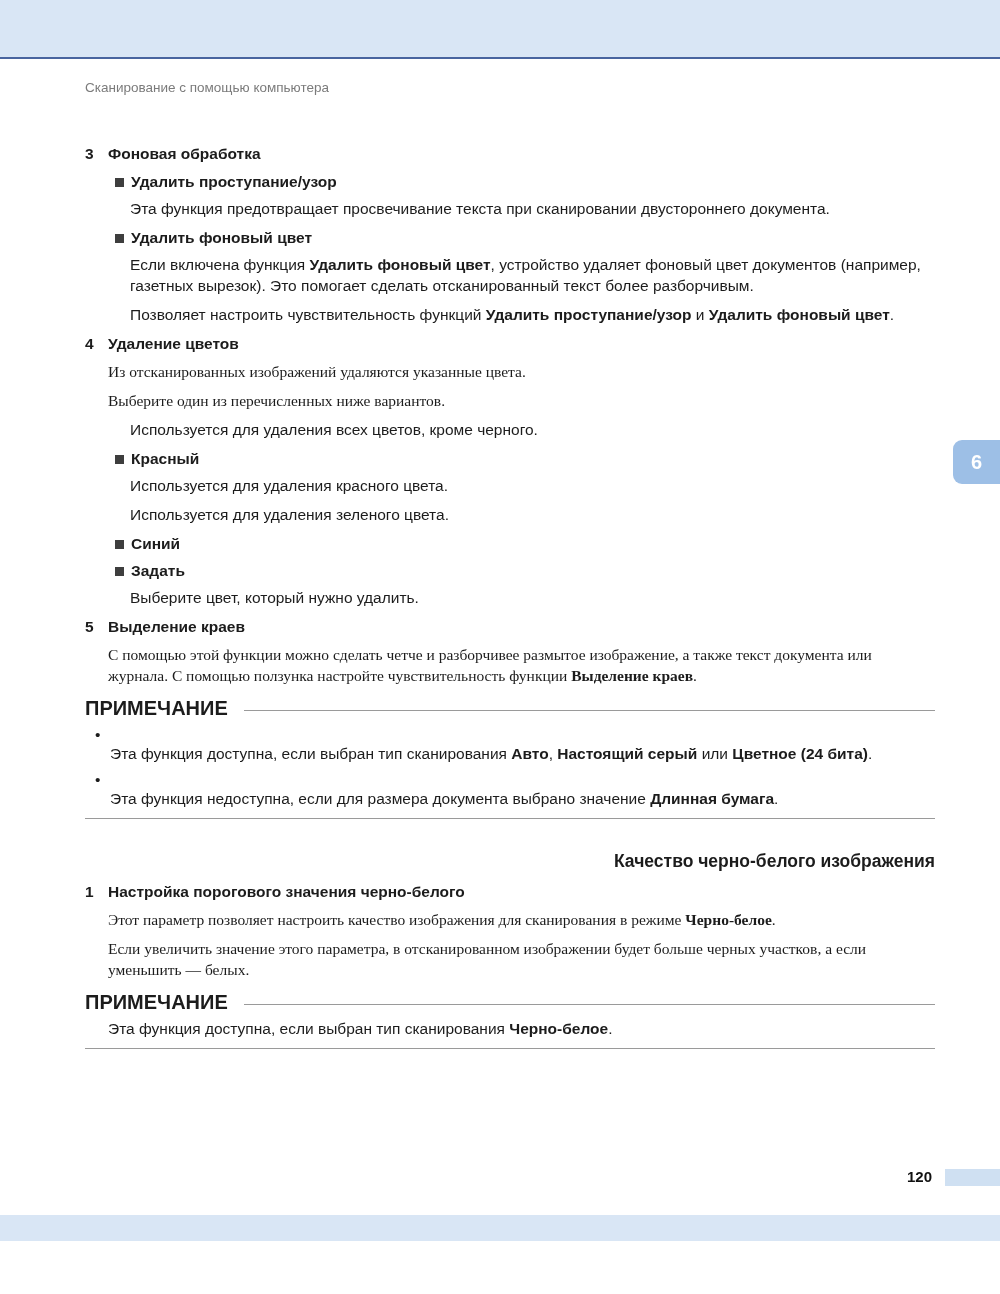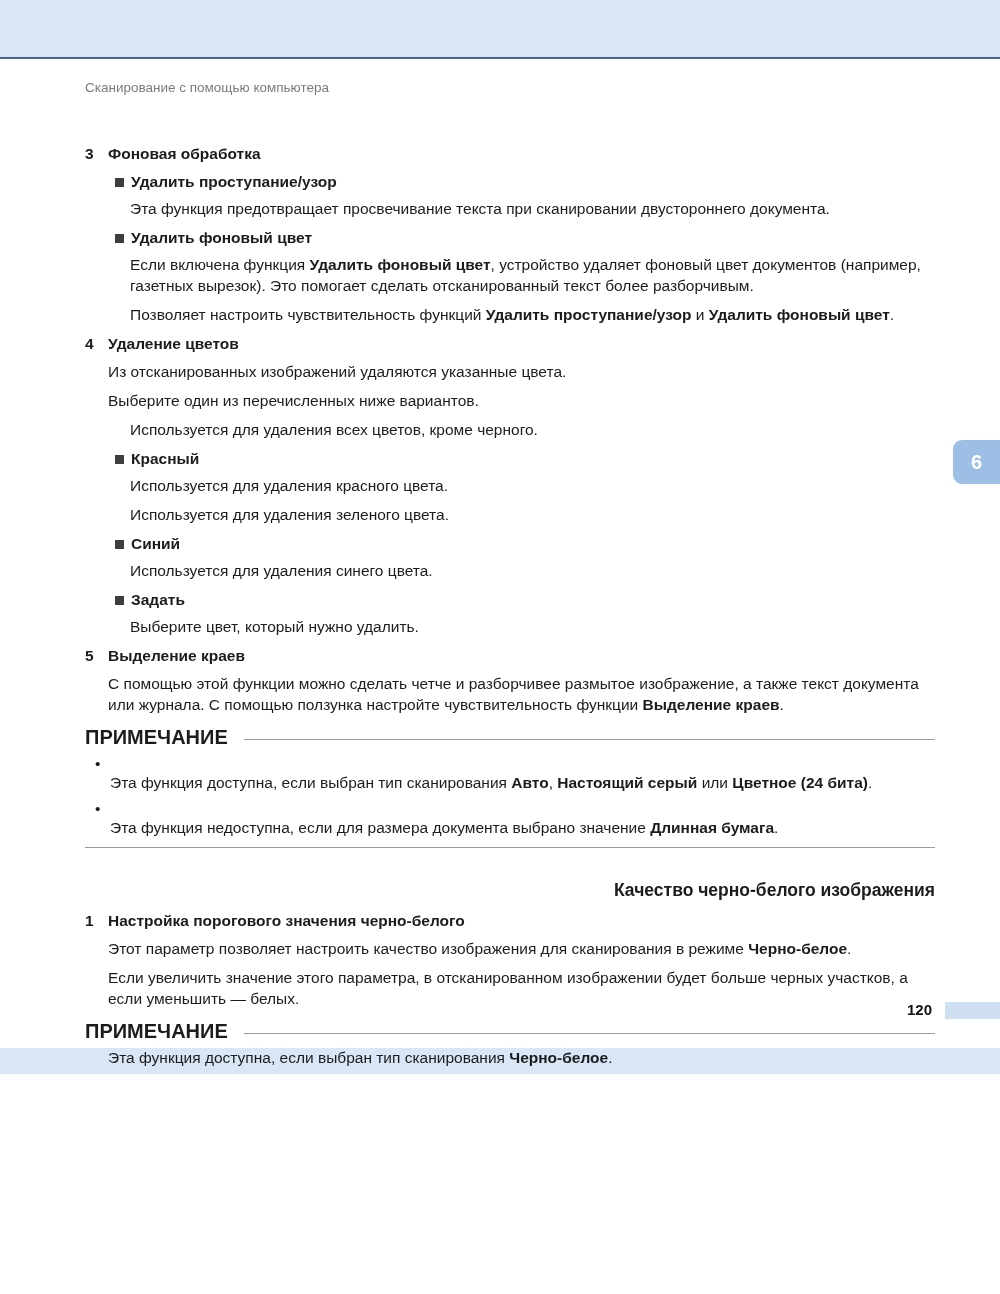--- a/index.html
+++ b/index.html
@@ -1,17 +1,17 @@
 <!DOCTYPE html>
 <html><head>
 <meta charset="utf-8">
 <style>
   html,body{margin:0;padding:0;background:#ffffff;}
   .page{
-    position:relative;width:1000px;height:1074px;background:#ffffff;overflow:hidden;
+    position:relative;width:1000px;height:1241px;background:#ffffff;overflow:hidden;
     font-family:"Liberation Sans",sans-serif;color:#1c1c1c;
   }
   .top-bar{position:absolute;top:0;left:0;right:0;height:57px;background:#d9e6f5;border-bottom:2px solid #49659f;}
   .breadcrumb{position:absolute;top:80px;left:85px;font-size:13.5px;color:#7b7b7b;}
   .bottom-bar{position:absolute;left:0;right:0;bottom:0;height:26px;background:#d9e6f5;}
   .side-tab{
     position:absolute;right:0;top:440px;width:47px;height:44px;background:#9dbfe6;
     border-radius:9px 0 0 9px;color:#ffffff;font-weight:bold;font-size:20px;
     display:flex;align-items:center;justify-content:center;
   }
@@ -24,21 +24,21 @@
 
   .content{position:absolute;top:140px;left:85px;width:850px;font-size:15.5px;line-height:21px;z-index:2;}
   .b{font-weight:bold;}
 
   .num-item{display:flex;font-weight:bold;margin:3px 0 7px 0;}
   .num-item .num{width:23px;flex:none;}
 
   .sq-item{display:flex;align-items:baseline;font-weight:bold;margin:0 0 6px 30px;}
   .sq-item .sq{width:9px;height:9px;background:#3e3e3e;flex:none;margin-right:7px;position:relative;top:0px;display:inline-block;}
 
-  .para-1{margin:0 0 8px 23px;}
+  .para-1{margin:0 0 8px 23px;font-family:Liberation Serif, serif;}
   .para-2{margin:0 0 8px 45px;}
 
   .h2{font-weight:bold;font-size:17.5px;line-height:24px;margin:30px 0 8px 0;text-align:right;}
 
   .note{margin:12px 0 4px 0;}
   .note-head{display:flex;align-items:center;margin-bottom:5px;}
   .note-title{font-weight:bold;font-size:20px;}
   .note-rule{flex:1;height:1px;background:#9a9a9a;margin-left:16px;margin-top:3px;}
   .note-bullet{display:flex;margin:0 0 5px 10px;}
   .note-bullet .dot{width:15px;flex:none;}
@@ -79,21 +79,20 @@
       <div class="sq-item">
         <span class="sq"></span>
         <span>Красный</span>
       </div>
       <div class="para-2"><span>Используется для удаления красного цвета.</span></div>
       <div class="para-2"><span>Используется для удаления зеленого цвета.</span></div>
       <div class="sq-item">
         <span class="sq"></span>
         <span>Синий</span>
       </div>
-      <div class="para-2"><span>Используется для удаления синего цвета.</span></div>
       <div class="sq-item">
         <span class="sq"></span>
         <span>Задать</span>
       </div>
       <div class="para-2"><span>Выберите цвет, который нужно удалить.</span></div>
       <div class="num-item">
         <span class="num">5</span>
         <span>Выделение краев</span>
       </div>
       <div class="para-1"><span>С помощью этой функции можно сделать четче и разборчивее размытое изображение, а также текст документа или журнала. С помощью ползунка настройте чувствительность функции </span><span class="b">Выделение краев</span><span>.</span></div>

